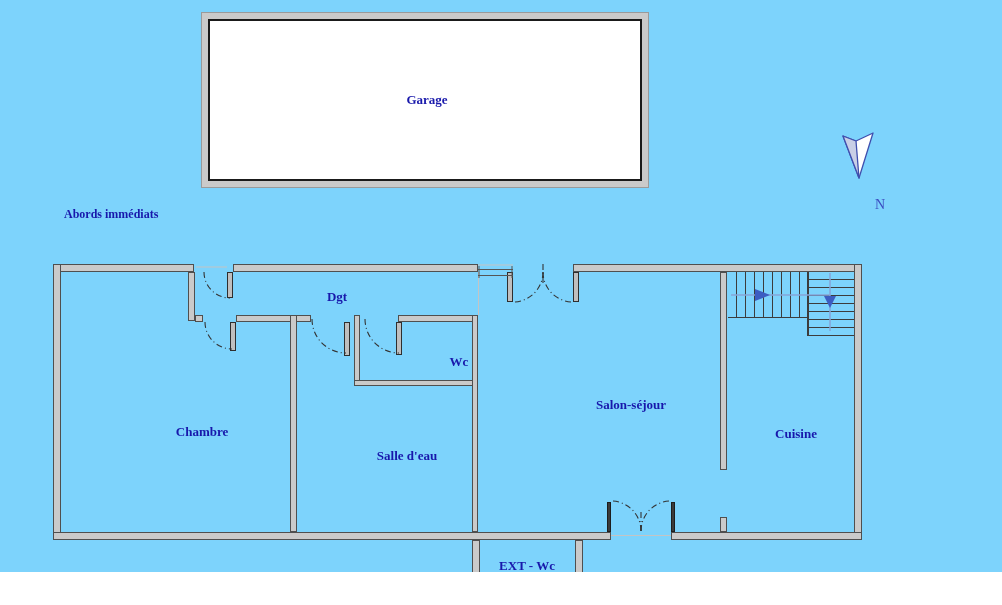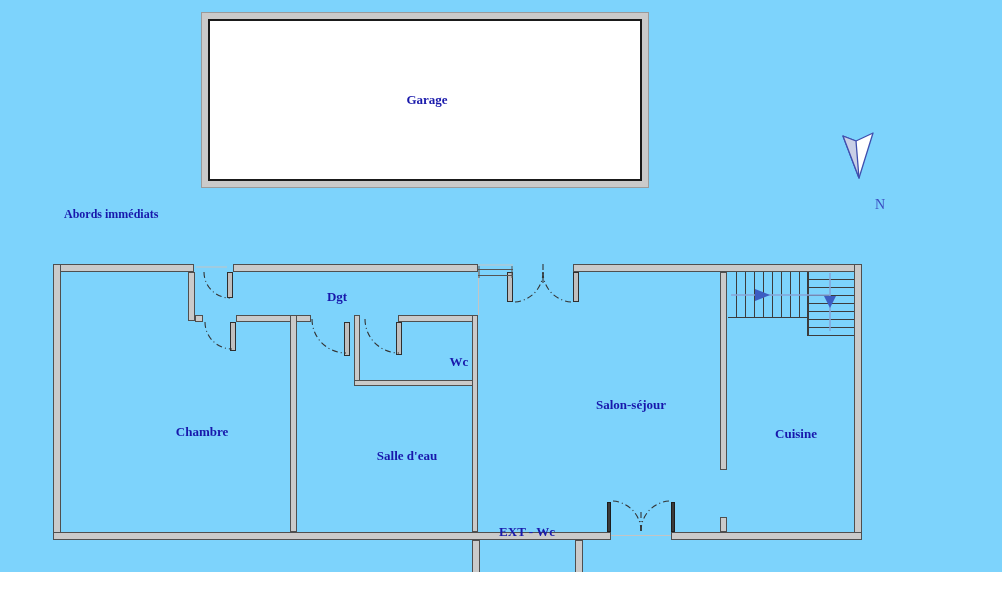--- a/index.html
+++ b/index.html
@@ -137,15 +137,15 @@
       <polygon points="843,136 856,141 859,178" fill="#c9cfe6"></polygon>
     </g>
   </svg>
 
   <div class="room-label" style="left:166px;top:432px;margin-left:36px;">Chambre</div>
   <div class="room-label" style="left:337px;top:297px;">Dgt</div>
   <div class="room-label" style="left:421px;top:362px;margin-left:38px;">Wc</div>
   <div class="room-label" style="left:399px;top:456px;margin-left:8px;">Salle d'eau</div>
   <div class="room-label" style="left:620px;top:405px;margin-left:11px;">Salon-séjour</div>
   <div class="room-label" style="left:796px;top:434px;">Cuisine</div>
-  <div class="room-label" style="left:527px;top:532px;">EXT - Wc</div>
+  <div class="room-label" style="left:527px;top:566px;">EXT - Wc</div>
 
 </div>
 
 </body></html>

